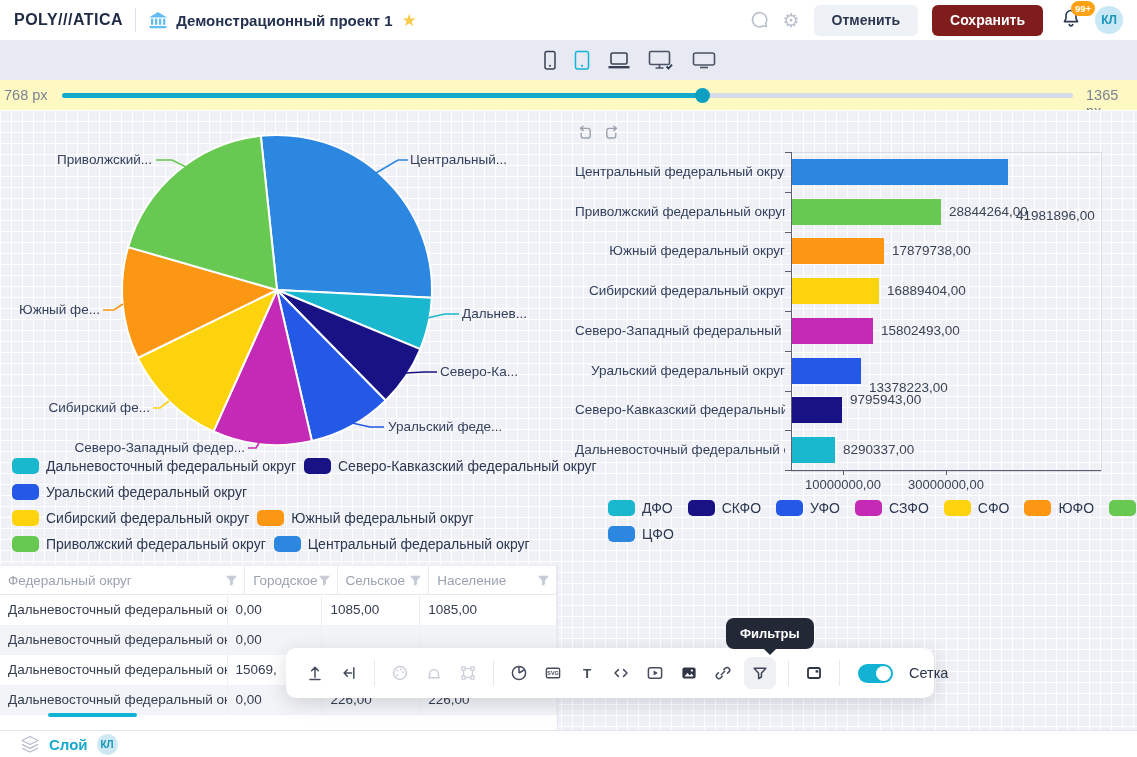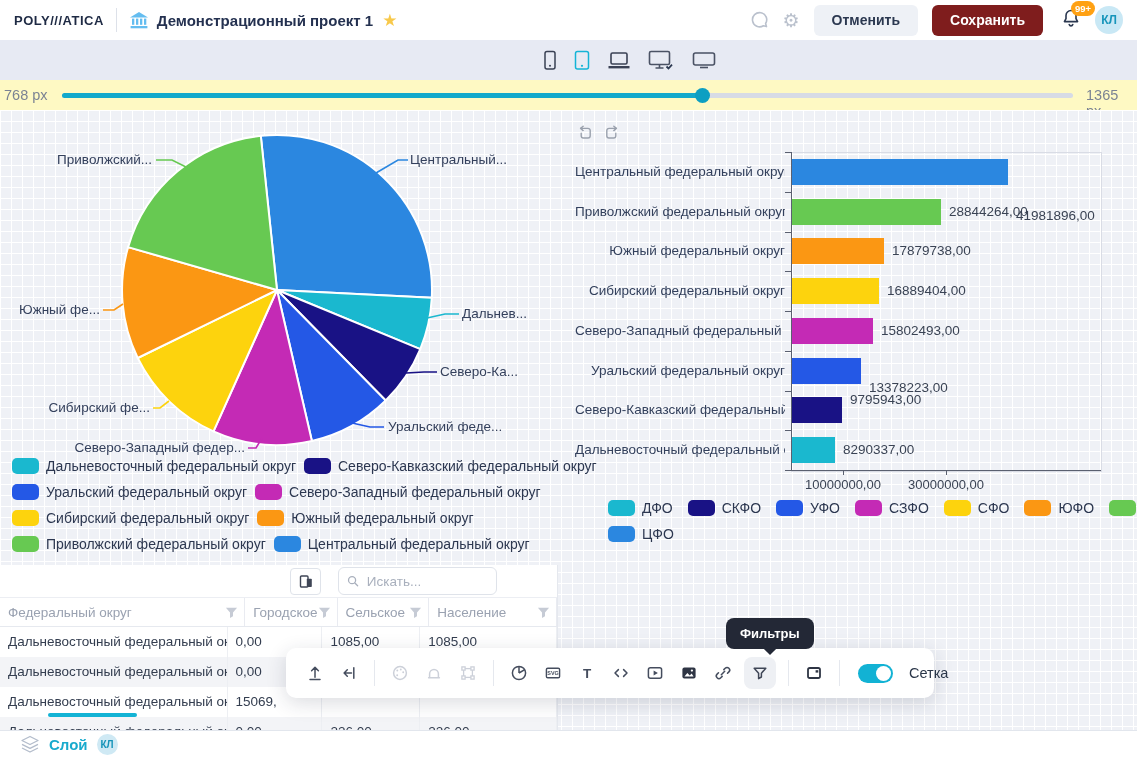--- a/index.html
+++ b/index.html
@@ -1,20 +1,20 @@
 <!DOCTYPE html>
 <html><head>
 <meta charset="utf-8">
 <style>
   html,body{margin:0;padding:0}
   body{width:1137px;height:757px;overflow:hidden;font-family:"Liberation Sans",sans-serif;background:#fff;position:relative}
   #app{position:relative;width:1137px;height:757px}
   
   #topbar{position:absolute;left:0;top:0;width:100%;height:40px;background:#fff;display:flex;align-items:center;padding:0 14px;box-sizing:border-box;z-index:30}
-  .logo{font-size:13px;font-weight:800;color:#1e2a44;letter-spacing:.5px;white-space:nowrap}
+  .logo{font-size:16px;font-weight:800;color:#1e2a44;letter-spacing:.5px;white-space:nowrap}
   .vdiv{width:1px;height:24px;background:#dde1e9;margin:0 12px}
   .proj-title{font-size:15px;font-weight:700;color:#243150;margin-left:8px;white-space:nowrap;cursor:pointer}
   .star{color:#f8c94b;font-size:17px;margin-left:9px;cursor:pointer}
   .hdr-right{margin-left:auto;display:flex;align-items:center;gap:14px}
   .hicon{display:flex;align-items:center;cursor:pointer}
   .gear{font-size:19px;color:#bac1cd;line-height:1}
   .btn{border:none;border-radius:6px;height:31px;padding:0 18px;font-family:"Liberation Sans",sans-serif;font-size:14px;font-weight:600;cursor:pointer}
   .btn-cancel{background:#eef1f6;color:#2b3850}
   .btn-save{background:#7f1d1d;color:#fff}
   .bell-wrap{position:relative;cursor:pointer;margin-left:4px}
@@ -209,24 +209,20 @@
           </div>
           <div class="lg-item">
             <span class="lg-swatch" style="background: rgb(25, 18, 133);"></span>
             <span class="lg-label">Северо-Кавказский федеральный округ</span>
           </div>
         </div>
         <div class="lg-row">
           <div class="lg-item">
             <span class="lg-swatch" style="background: rgb(36, 88, 230);"></span>
             <span class="lg-label">Уральский федеральный округ</span>
-          </div>
-          <div class="lg-item">
-            <span class="lg-swatch" style="background: rgb(196, 42, 181);"></span>
-            <span class="lg-label">Северо-Западный федеральный округ</span>
           </div>
         </div>
         <div class="lg-row">
           <div class="lg-item">
             <span class="lg-swatch" style="background: rgb(253, 211, 13);"></span>
             <span class="lg-label">Сибирский федеральный округ</span>
           </div>
           <div class="lg-item">
             <span class="lg-swatch" style="background: rgb(251, 151, 19);"></span>
             <span class="lg-label">Южный федеральный округ</span>
@@ -331,35 +327,20 @@
         </div>
         <div class="lg-row">
           <div class="lg-item">
             <span class="lg-swatch" style="background: rgb(43, 135, 224);"></span>
             <span class="lg-label">ЦФО</span>
           </div>
         </div>
       </div>
 
     <div id="table-widget">
-      <div id="table-top">
-        <div id="cols-btn">
-          <svg width="16" height="17" viewBox="0 0 16 17">
-              <rect x="2.5" y="3" width="7.5" height="11" rx="1" fill="none" stroke="#3f4656" stroke-width="1.4"></rect>
-              <rect x="8.8" y="5.8" width="5" height="8.2" rx="0.8" fill="#3f4656"></rect>
-            </svg>
-        </div>
-        <div id="search-box">
-          <svg width="14" height="14" viewBox="0 0 14 14" fill="none" stroke="#a9b0bd" stroke-width="1.5">
-              <circle cx="6" cy="6" r="4.2"></circle>
-              <path d="M9.3 9.3 12.6 12.6" stroke-linecap="round"></path>
-            </svg>
-          <input type="text" placeholder="Искать..." style="">
-        </div>
-      </div>
       <div id="table-header">
           <div class="th" style="width: 264px;">
             <span class="th-label">Федеральный округ</span>
             <svg width="13" height="13" viewBox="0 0 14 14">
               <path d="M1 2h12L8.6 7v4L5.4 12.8V7z" fill="#c6cbd5"></path>
             </svg>
           </div>
           <div class="th" style="width: 95px;">
             <span class="th-label">Городское</span>
             <svg width="13" height="13" viewBox="0 0 14 14">

